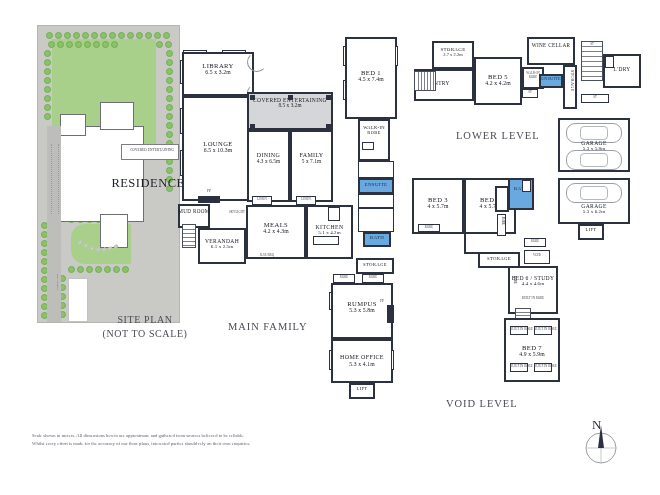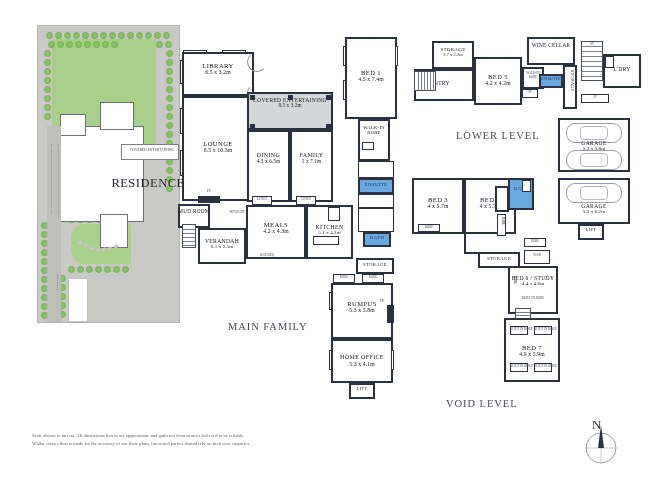--- a/index.html
+++ b/index.html
@@ -219,20 +219,24 @@
         <i style="left:58px;top:222px"></i>
       <i style="left:64px;top:222px"></i>
         <i style="left:70px;top:221px"></i>
       <i style="left:76px;top:219px"></i>
     </div>
 
     <div style="position:absolute;left:13px;top:118px;width:8px;height:70px;
          border-left:1px dotted #9a9b98;border-right:1px dotted #9a9b98;"></div>
   </div>
 
+  <div id="siteplan-caption">
+    <span>SITE PLAN</span><br>
+    <span>(NOT TO SCALE)</span>
+  </div>
 
   <div>
 
     <div class="room" style="left:182px;top:52px;width:72px;height:44px;"></div>
     <div class="lbl" style="left:182px;top:62px;width:72px;">
       <span class="nm">LIBRARY</span>
       <span class="dm">6.5 x 3.2m</span>
     </div>
     <div class="win" style="left:183px;top:50px;width:24px;height:3px;"></div>
     <div class="win" style="left:222px;top:50px;width:24px;height:3px;"></div>

